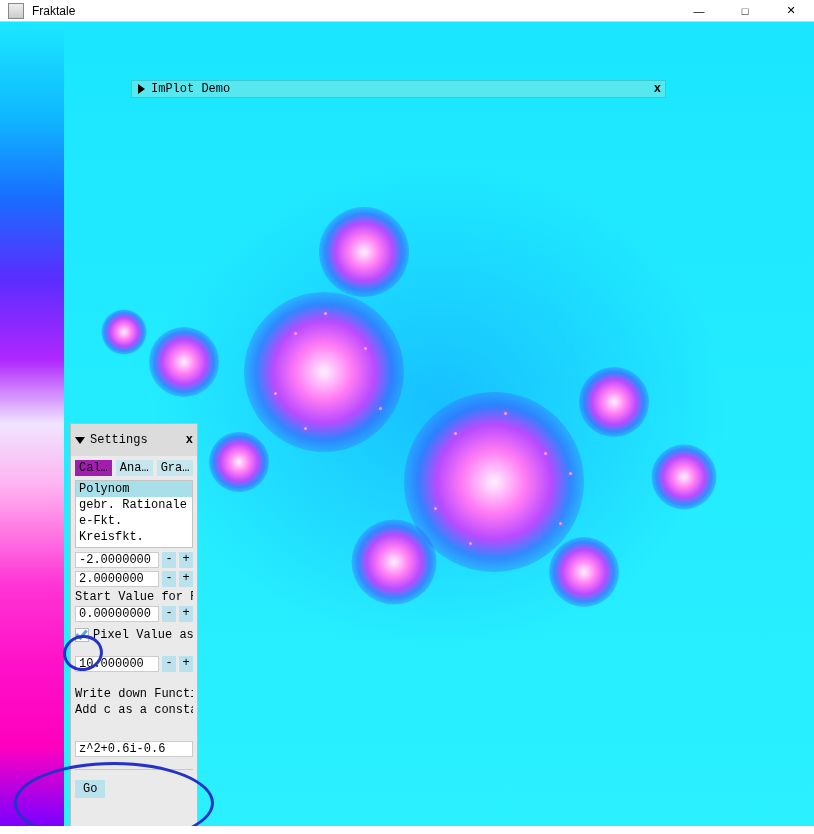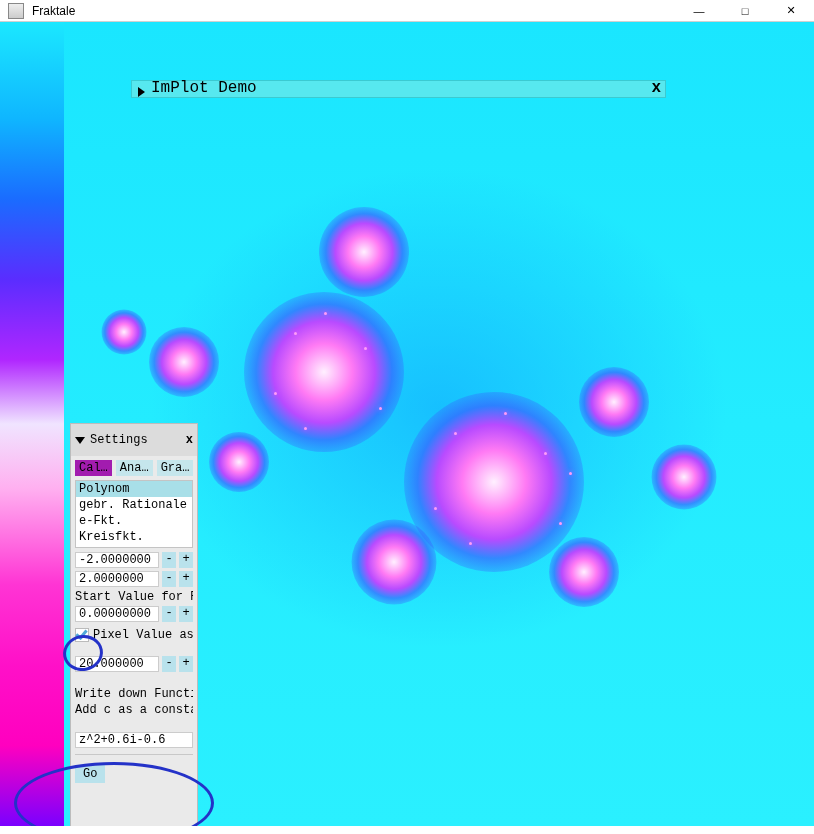--- a/index.html
+++ b/index.html
@@ -100,24 +100,24 @@
     box-shadow: 0 0 4px #d060ff;
   }
 
   
   .imgui-header {
     position: absolute;
     height: 18px;
     background: #57e8ef;
     border: 1px solid #3bcad1;
     font-family: "Consolas","Courier New",monospace;
-    font-size: 16px;
+    font-size: 12px;
     color: #000;
     display: flex;
-    align-items: flex-end;
+    align-items: center;
     padding-left: 6px;
   }
   .imgui-header .tri {
     display: inline-block;
     width: 0; height: 0;
     border-top: 5px solid transparent;
     border-bottom: 5px solid transparent;
     border-left: 7px solid #000;
     margin-right: 6px;
   }
@@ -247,21 +247,21 @@
     transform: rotate(40deg);
   }
   .textfield {
     width: 100%;
     height: 16px;
     border: 1px solid #ccc;
     background: #fff;
     padding: 0 3px;
     font-family: inherit;
     font-size: 12px;
-    margin: 3px 0;
+    margin: 12px 0;
   }
   .go-btn {
     display: inline-block;
     background: #b9e2ec;
     padding: 2px 8px;
     margin-top: 4px;
     cursor: default;
   }
   .divider {
     border-top: 1px solid #c8c8c8;
@@ -391,21 +391,21 @@
       </div>
 
       <div class="chk">
         <span class="box"></span>
         <span>Pixel Value as</span>
       </div>
 
       <div style="height:10px;"></div>
 
       <div class="row">
-        <div class="numfield">20.000000</div>
+        <div class="numfield">10.000000</div>
         <div class="stepbtn">-</div>
         <div class="stepbtn">+</div>
       </div>
 
       <div style="height:10px;"></div>
 
       <div class="lbl">Write down Functi</div>
       <div class="lbl">Add c as a constan</div>
 
       <div style="height:10px;"></div>

